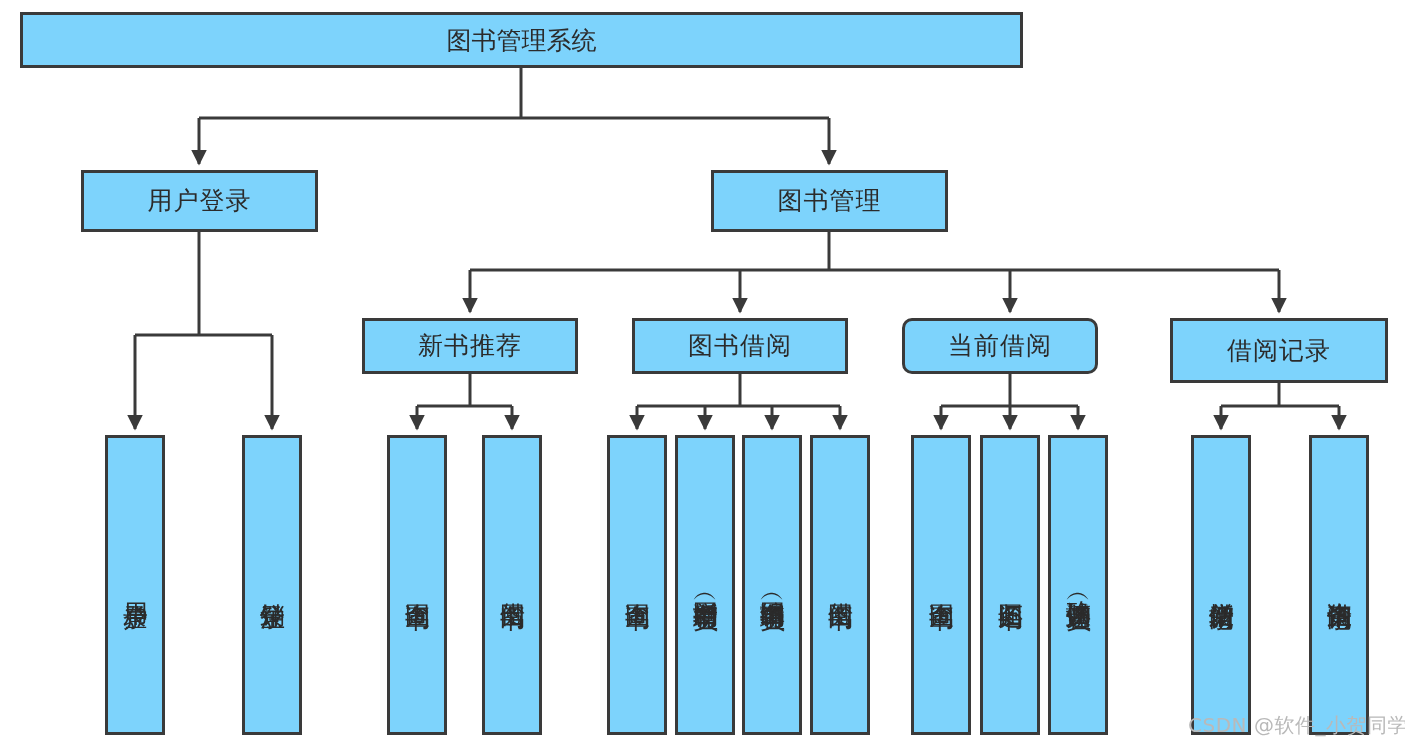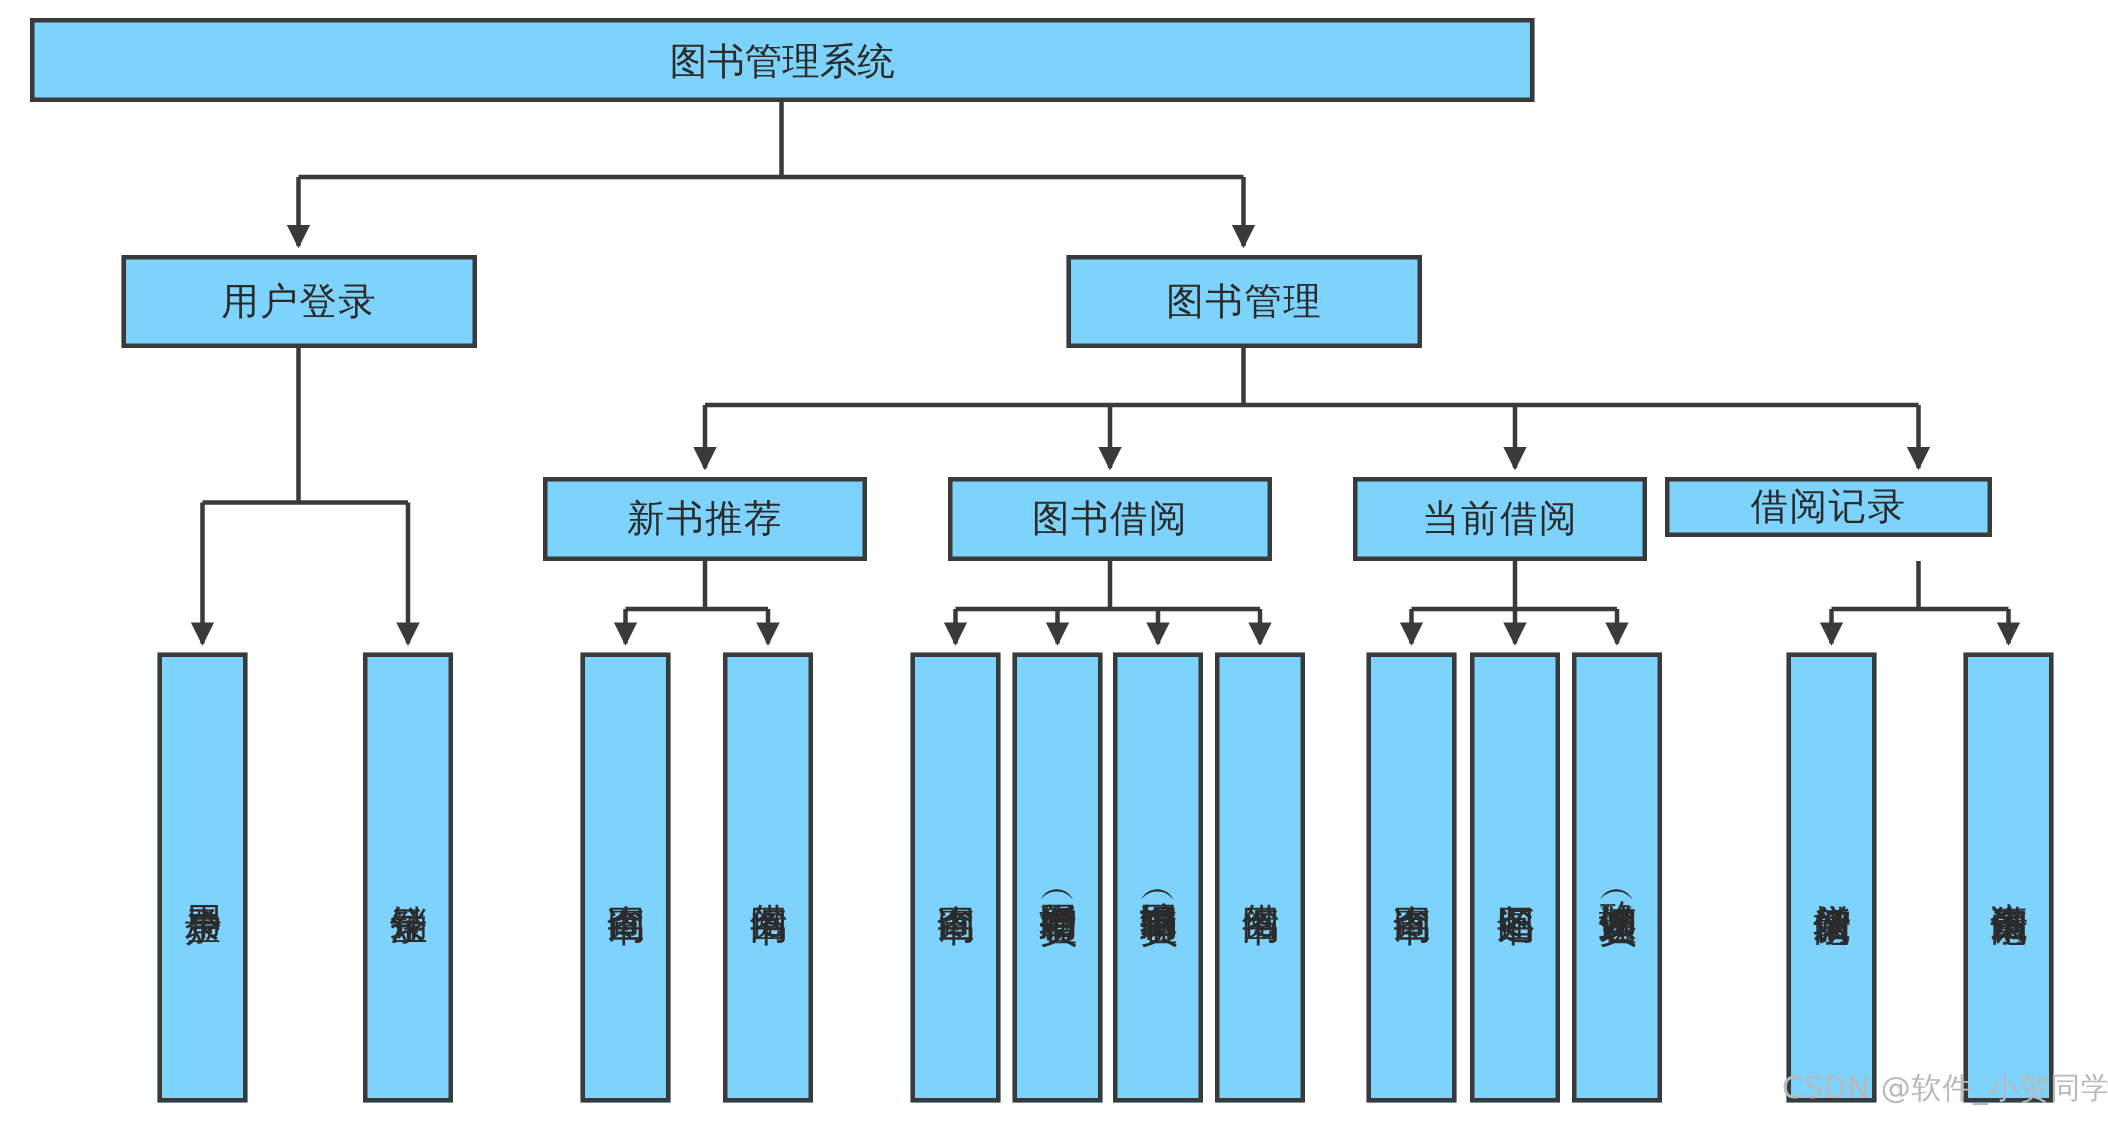--- a/index.html
+++ b/index.html
@@ -137,25 +137,25 @@
   </div>
 
   <div class="node node-h" style="left:362px; top:318px; width:216px; height:56px;">
     <span>新书推荐</span>
   </div>
 
   <div class="node node-h" style="left:632px; top:318px; width:216px; height:56px;">
     <span>图书借阅</span>
   </div>
 
-  <div class="node node-h" style="left:902px; top:318px; width:196px; height:56px;">
+  <div class="node node-h" style="left:902px; top:318px; width:196px; height:56px;border-radius:10px;">
     <span>当前借阅</span>
   </div>
 
-  <div class="node node-h" style="left:1110px; top:318px; width:218px; height:40px;">
+  <div class="node node-h" style="left:1170px; top:318px; width:218px; height:65px;">
     <span>借阅记录</span>
   </div>
 
   <div class="node node-v" style="left:105px; top:435px; width:60px; height:300px;">
     <span>用户登录</span>
   </div>
 
   <div class="node node-v" style="left:242px; top:435px; width:60px; height:300px;">
     <span>注销登录</span>
   </div>

